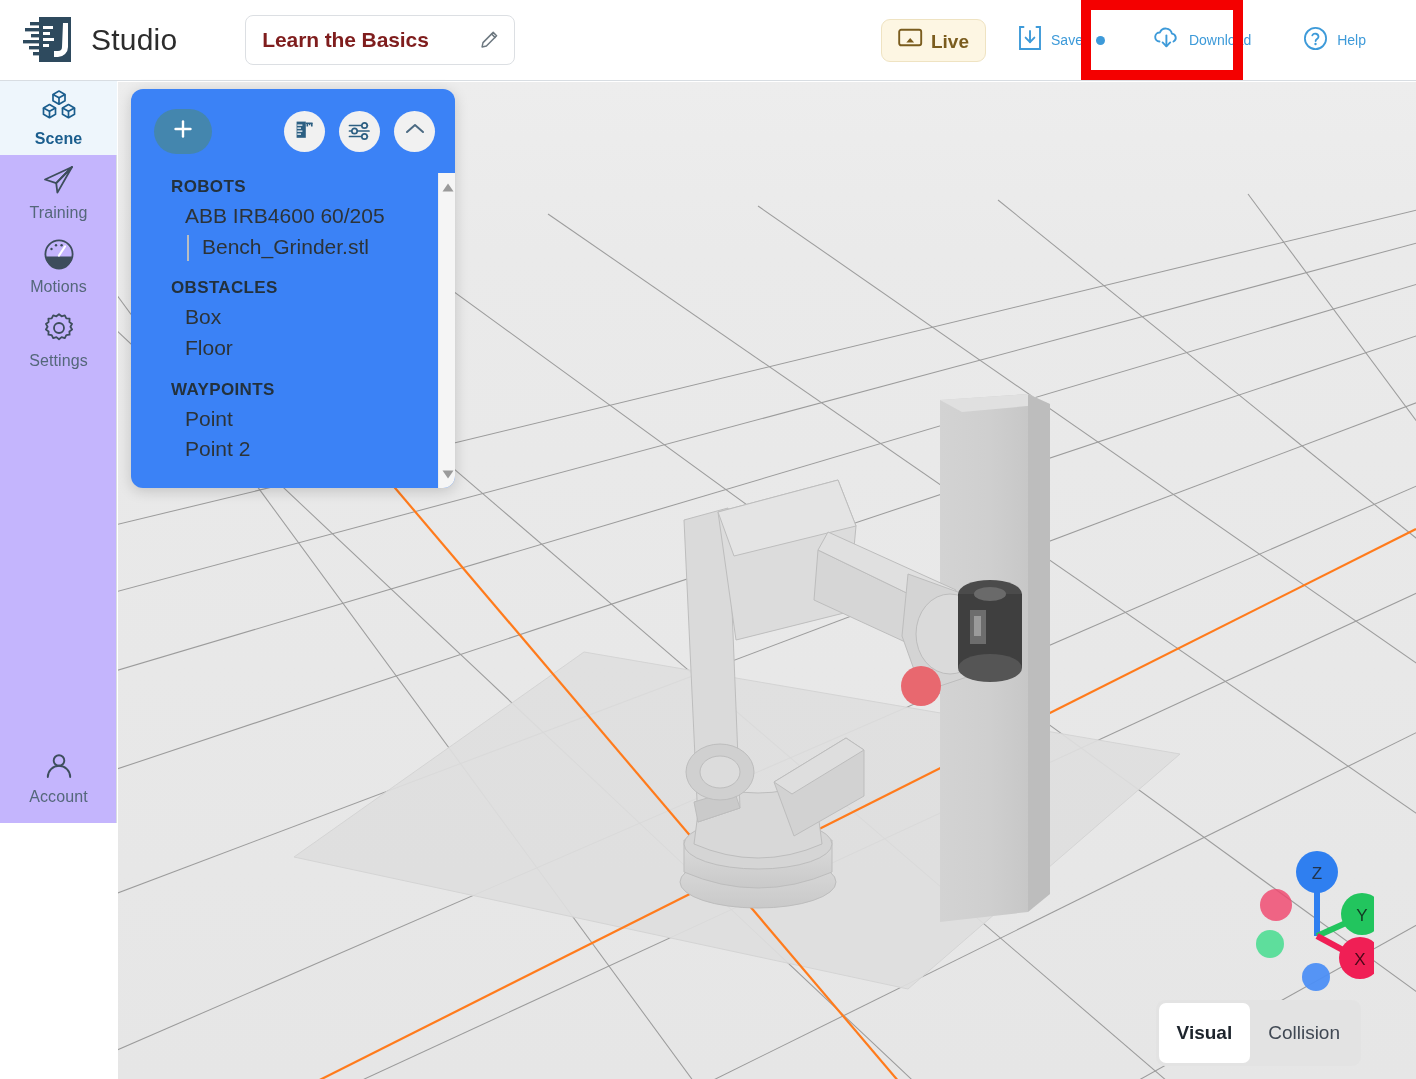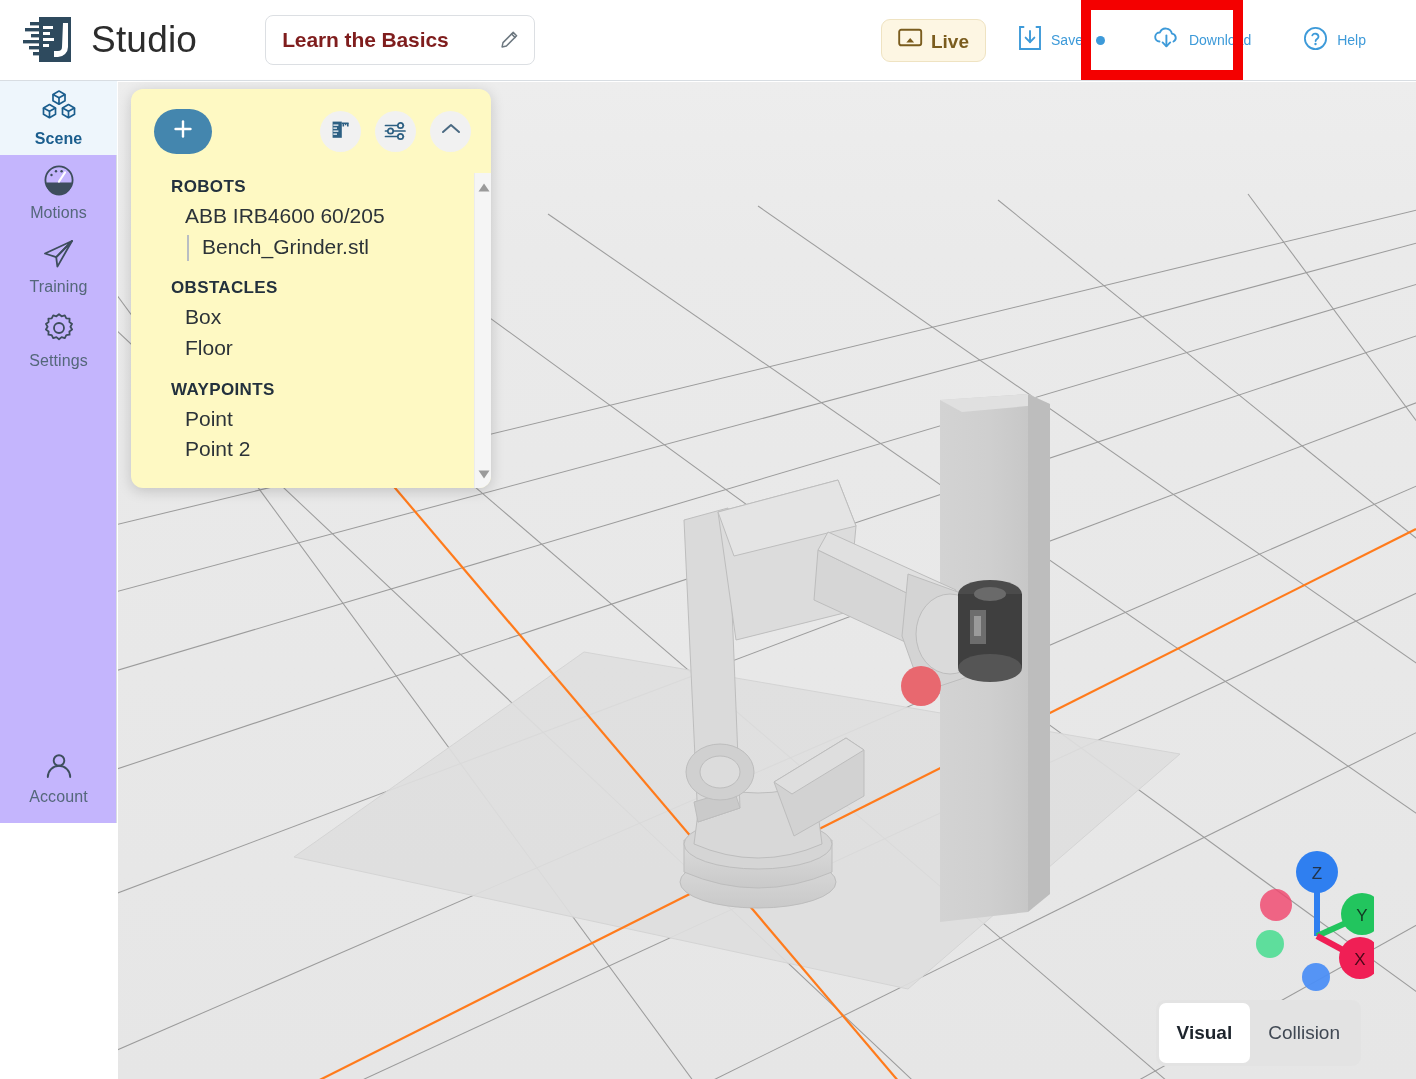--- a/index.html
+++ b/index.html
@@ -14,21 +14,21 @@
   
   .topbar {
     position:absolute; left:0; top:0; width:1416px; height:81px;
     background:#ffffff; border-bottom:1px solid #d8dde2;
     display:flex; align-items:center;
   }
   .brand { display:flex; align-items:center; margin-left:22px; }
   .logo-mark { width:56px; height:52px; position:relative; }
   .logo-mark svg { display:block; }
   .brand-name {
-    font-size:37px; color:#2c2c2c; margin-left:13px;
+    font-size:30px; color:#2c2c2c; margin-left:13px;
     font-weight:400; letter-spacing:.2px;
   }
   .title-box {
     margin-left:68px; width:270px; height:50px;
     border:1px solid #dcdfe3; border-radius:8px;
     display:flex; align-items:center; justify-content:space-between;
     padding:0 14px 0 16px; background:#fff;
   }
   .title-text {
     font-size:21px; font-weight:bold; color:#7f1d1d; letter-spacing:-.1px;
@@ -95,22 +95,22 @@
     background:#e3e3e3; border-radius:9px; padding:3px;
     display:flex; gap:0px;
   }
   .vc-toggle .seg {
     font-size:19px; padding:19px 18px; border-radius:7px; color:#404853;
   }
   .vc-toggle .seg.on { background:#ffffff; font-weight:bold; color:#1d242c; }
 
   
   .scenepanel {
-    position:absolute; left:131px; top:89px; width:360px; height:399px;
-    background:#fef9c3; border-radius:12px;
+    position:absolute; left:131px; top:89px; width:324px; height:399px;
+    background:#3b82f6; border-radius:12px;
     box-shadow:0 3px 14px rgba(0,0,0,.17);
     z-index:20; overflow:hidden;
   }
   .sp-toolbar {
     display:flex; align-items:center; height:84px; padding:0 20px 0 23px;
   }
   .add-btn {
     width:58px; height:45px; border-radius:24px; background:#4486ae;
     display:flex; align-items:center; justify-content:center;
   }
@@ -252,40 +252,40 @@
           <path d="M28.5 15.5 l6 3.4 -6 3.4 -6 -3.4 z"></path>
           <path d="M22.5 18.9 v6.4 l6 3.4 v-6.4"></path>
           <path d="M34.5 18.9 v6.4 l-6 3.4"></path>
         </svg>
       </span>
       <span class="nl">Scene</span>
     </div>
 
     <div class="nav-item">
       <span>
+        <svg width="36" height="34" viewBox="0 0 36 34" fill="none" stroke="#3d4d5c" stroke-width="1.8" stroke-linejoin="round">
+          <path d="M31 4 L4 16.5 L15.2 20.2 Z"></path>
+          <path d="M31 4 L15.2 20.2 L16.4 29.6 Z"></path>
+        </svg>
+      </span>
+      <span class="nl">Training</span>
+    </div>
+
+    <div class="nav-item">
+      <span>
         <svg width="34" height="34" viewBox="0 0 34 34" fill="none" stroke="#3d4d5c" stroke-width="1.8">
           <circle cx="17" cy="17" r="13.6"></circle>
           <path d="M4 19.5 a13 13 0 0 0 26 0 z" fill="#3d4d5c" stroke="none"></path>
           <path d="M17 18.5 L23 9.5" stroke="#ffffff" stroke-width="2.2" stroke-linecap="round"></path>
           <circle cx="9.5" cy="12" r="1.2" fill="#3d4d5c" stroke="none"></circle>
           <circle cx="14" cy="8.3" r="1.2" fill="#3d4d5c" stroke="none"></circle>
           <circle cx="19.6" cy="8.3" r="1.2" fill="#3d4d5c" stroke="none"></circle>
         </svg>
       </span>
       <span class="nl">Motions</span>
-    </div>
-
-    <div class="nav-item">
-      <span>
-        <svg width="36" height="34" viewBox="0 0 36 34" fill="none" stroke="#3d4d5c" stroke-width="1.8" stroke-linejoin="round">
-          <path d="M31 4 L4 16.5 L15.2 20.2 Z"></path>
-          <path d="M31 4 L15.2 20.2 L16.4 29.6 Z"></path>
-        </svg>
-      </span>
-      <span class="nl">Training</span>
     </div>
 
     <div class="nav-item">
       <span>
         <svg width="34" height="34" viewBox="0 0 34 34" fill="none" stroke="#3d4d5c" stroke-width="1.8" stroke-linejoin="round">
           <path d="M17 3.2 l2.6 2.1 3.2 -1 1.5 3 3.3 .4 -.2 3.3 2.7 1.9 -1.7 2.8 1.7 2.8 -2.7 1.9 .2 3.3 -3.3 .4 -1.5 3 -3.2 -1 -2.6 2.1 -2.6 -2.1 -3.2 1 -1.5 -3 -3.3 -.4 .2 -3.3 -2.7 -1.9 1.7 -2.8 -1.7 -2.8 2.7 -1.9 -.2 -3.3 3.3 -.4 1.5 -3 3.2 1 z"></path>
           <circle cx="17" cy="17" r="5"></circle>
         </svg>
       </span>
       <span class="nl">Settings</span>

